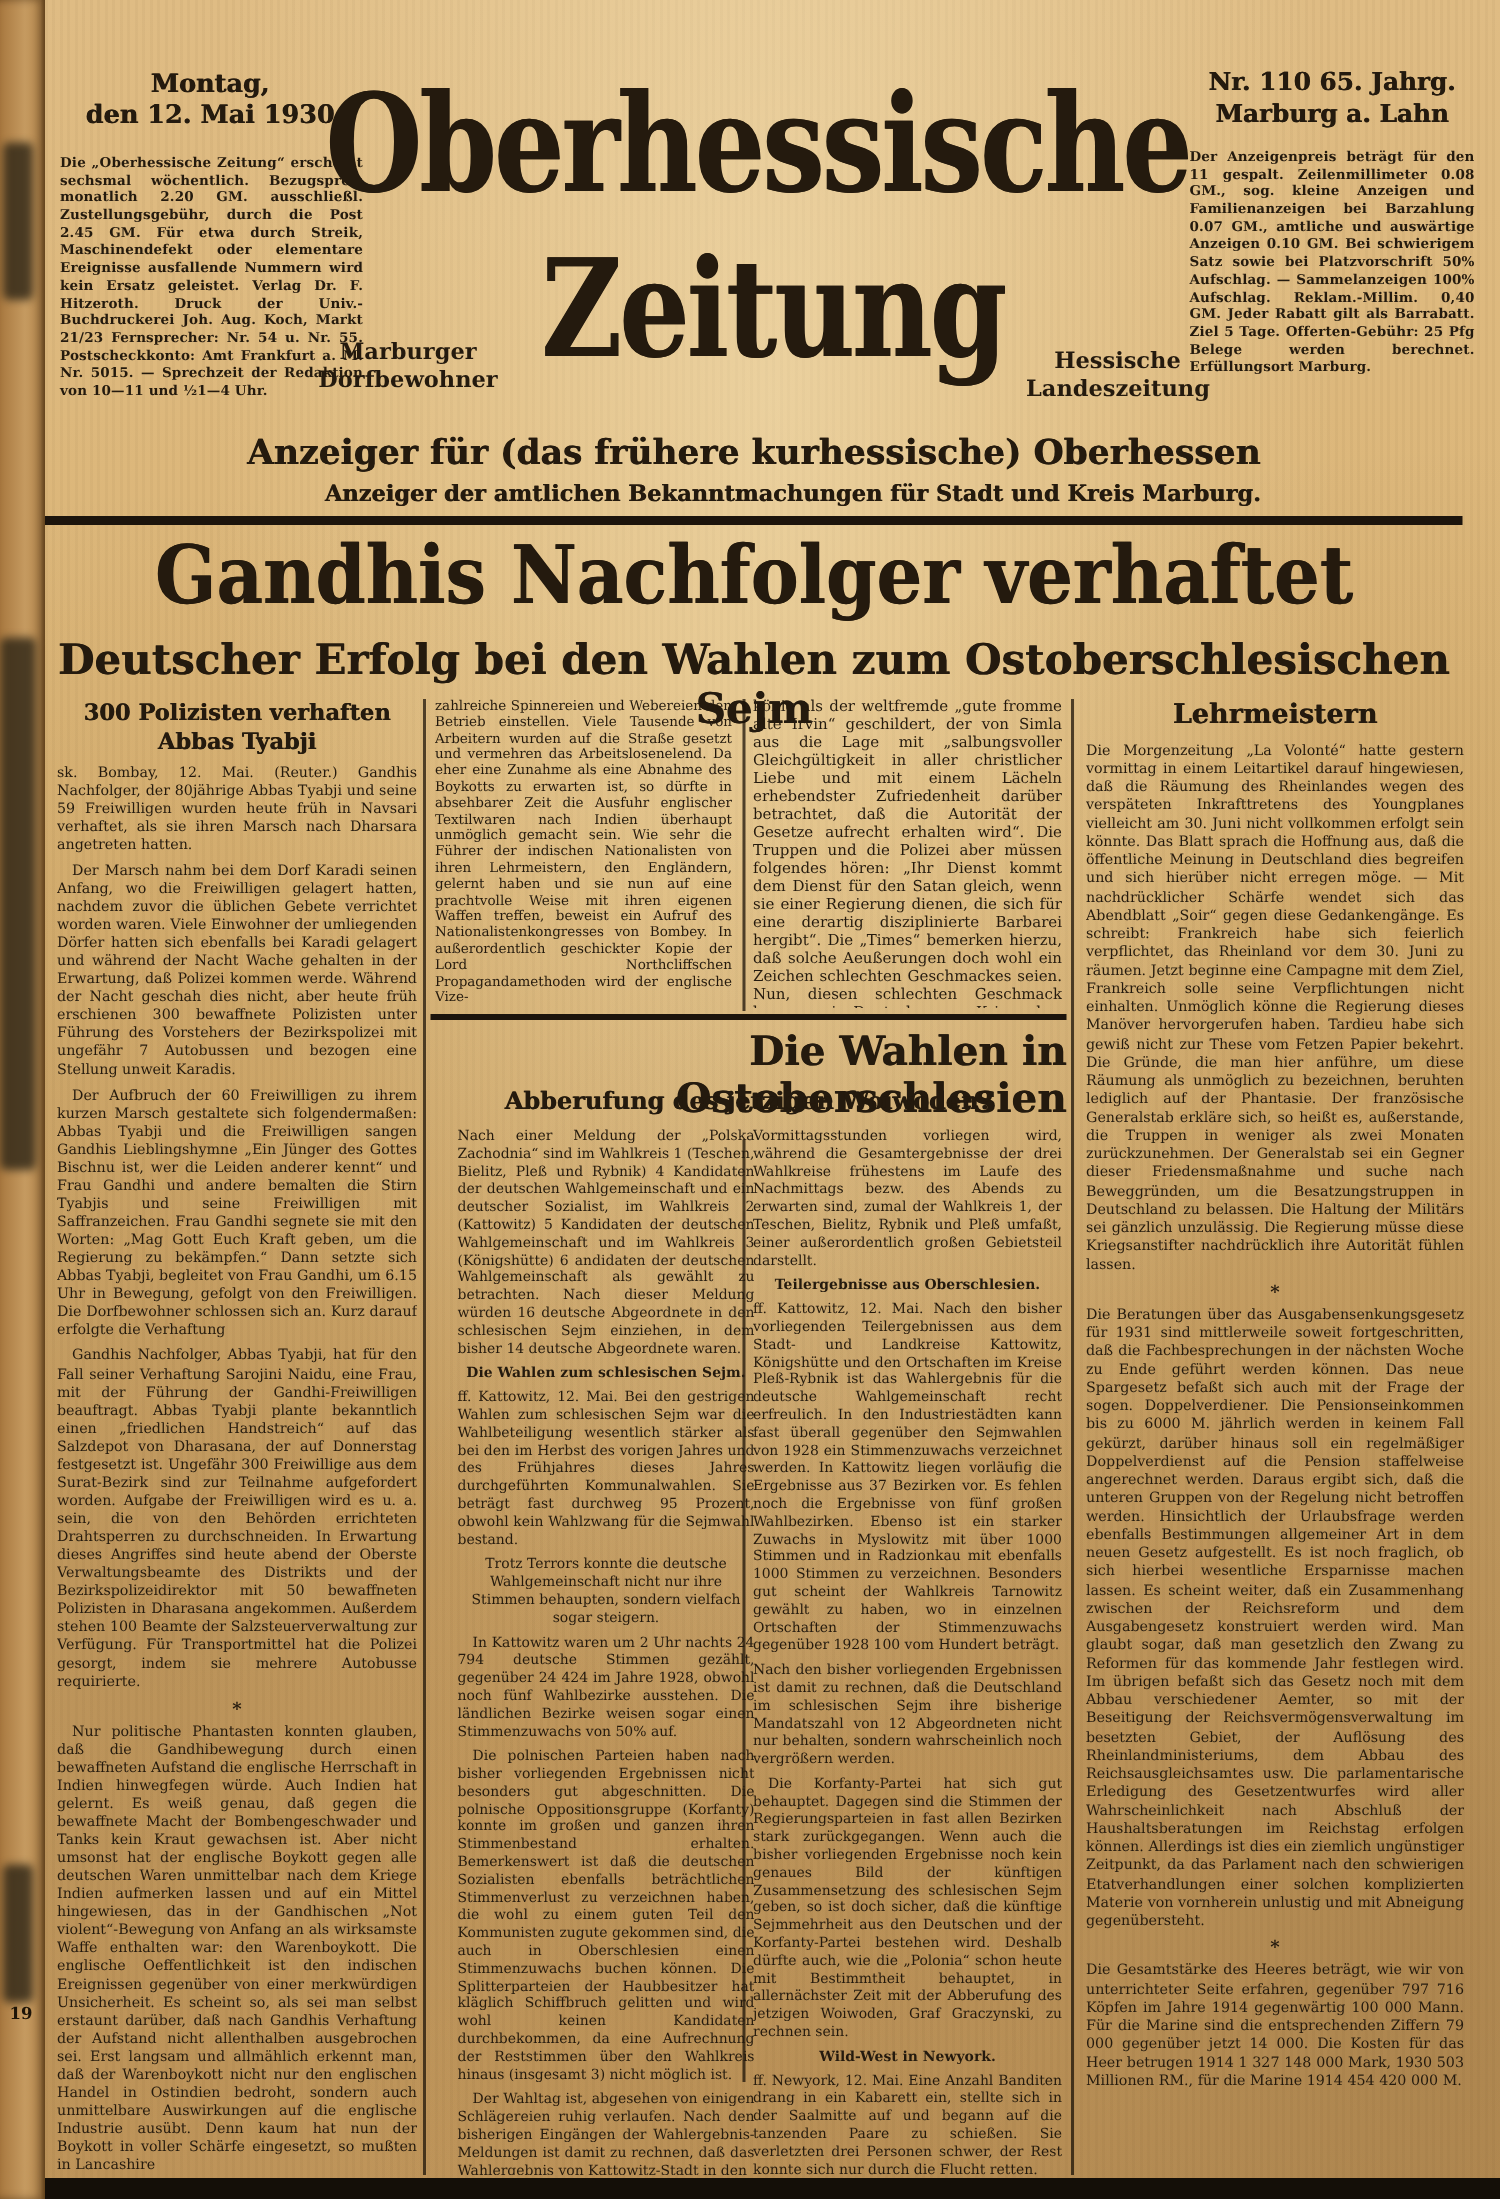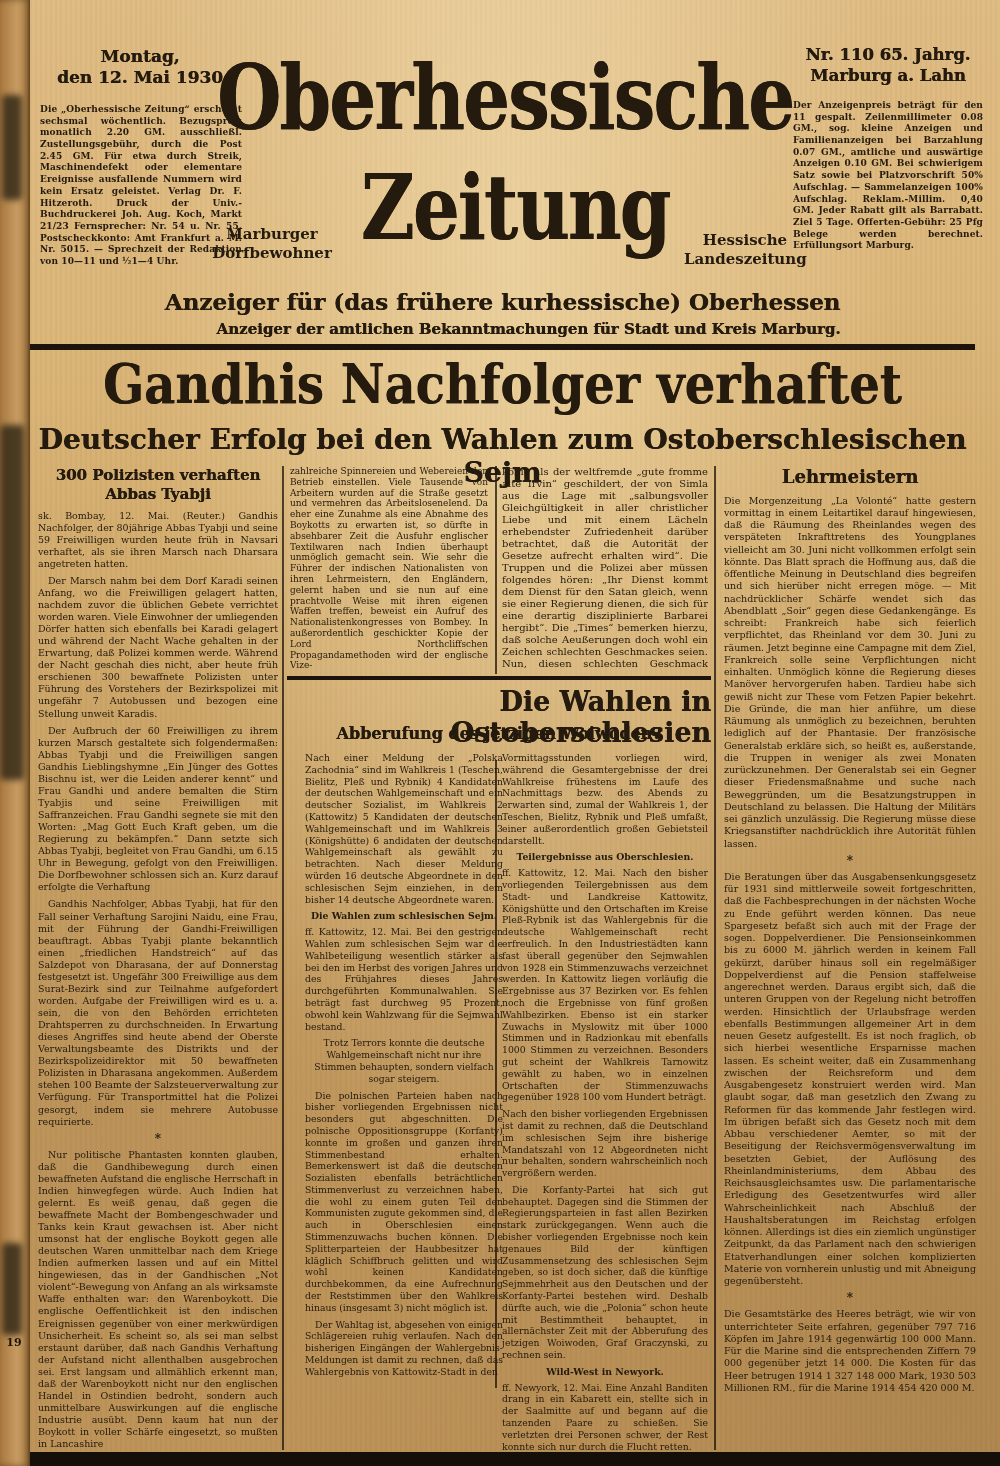--- a/index.html
+++ b/index.html
@@ -125,20 +125,21 @@
 </div>
 
 <div class="abs fraktur center" style="left:287px;top:686px;width:424px;font-size:27px;text-align:right;">Die Wahlen in Ostoberschlesien</div>
 <div class="abs fraktur center" style="left:287px;top:724px;width:424px;font-size:16px;">Abberufung des jetzigen Woiwoden?</div>
 
 <div class="col justify" style="left:290px;top:752px;width:198px;height:698px;font-size:9.3px;margin-left:15px;">
   <p class="nohang">Nach einer Meldung der „Polska Zachodnia“ sind im Wahlkreis 1 (Teschen, Bielitz, Pleß und Rybnik) 4 Kandidaten der deutschen Wahlgemeinschaft und ein deutscher Sozialist, im Wahlkreis 2 (Kattowitz) 5 Kandidaten der deutschen Wahlgemeinschaft und im Wahlkreis 3 (Königshütte) 6 andidaten der deutschen Wahlgemeinschaft als gewählt zu betrachten. Nach dieser Meldung würden 16 deutsche Abgeordnete in den schlesischen Sejm einziehen, in dem bisher 14 deutsche Abgeordnete waren.</p>
   <p class="subhd">Die Wahlen zum schlesischen Sejm.</p>
   <p class="nohang">ff. Kattowitz, 12. Mai. Bei den gestrigen Wahlen zum schlesischen Sejm war die Wahlbeteiligung wesentlich stärker als bei den im Herbst des vorigen Jahres und des Frühjahres dieses Jahres durchgeführten Kommunalwahlen. Sie beträgt fast durchweg 95 Prozent, obwohl kein Wahlzwang für die Sejmwahl bestand.</p>
   <p class="bold nohang center">Trotz Terrors konnte die deutsche Wahlgemeinschaft nicht nur ihre Stimmen behaupten, sondern vielfach sogar steigern.</p>
+  <p>In Kattowitz waren um 2 Uhr nachts 24 794 deutsche Stimmen gezählt, gegenüber 24 424 im Jahre 1928, obwohl noch fünf Wahlbezirke ausstehen. Die ländlichen Bezirke weisen sogar einen Stimmenzuwachs von 50% auf.</p>
   <p>Die polnischen Parteien haben nach bisher vorliegenden Ergebnissen nicht besonders gut abgeschnitten. Die polnische Oppositionsgruppe (Korfanty) konnte im großen und ganzen ihren Stimmenbestand erhalten. Bemerkenswert ist daß die deutschen Sozialisten ebenfalls beträchtlichen Stimmenverlust zu verzeichnen haben, die wohl zu einem guten Teil den Kommunisten zugute gekommen sind, die auch in Oberschlesien einen Stimmenzuwachs buchen können. Die Splitterparteien der Haubbesitzer hat kläglich Schiffbruch gelitten und wird wohl keinen Kandidaten durchbekommen, da eine Aufrechnung der Reststimmen über den Wahlkreis hinaus (insgesamt 3) nicht möglich ist.</p>
   <p>Der Wahltag ist, abgesehen von einigen Schlägereien ruhig verlaufen. Nach den bisherigen Eingängen der Wahlergebnis-Meldungen ist damit zu rechnen, daß das Wahlergebnis von Kattowitz-Stadt in den</p>
 </div>
 
 <div class="col justify" style="left:502px;top:752px;width:206px;height:698px;font-size:9.3px;">
   <p class="nohang">Vormittagsstunden vorliegen wird, während die Gesamtergebnisse der drei Wahlkreise frühestens im Laufe des Nachmittags bezw. des Abends zu erwarten sind, zumal der Wahlkreis 1, der Teschen, Bielitz, Rybnik und Pleß umfaßt, einer außerordentlich großen Gebietsteil darstellt.</p>
   <p class="subhd">Teilergebnisse aus Oberschlesien.</p>
   <p class="nohang">ff. Kattowitz, 12. Mai. Nach den bisher vorliegenden Teilergebnissen aus dem Stadt- und Landkreise Kattowitz, Königshütte und den Ortschaften im Kreise Pleß-Rybnik ist das Wahlergebnis für die deutsche Wahlgemeinschaft recht erfreulich. In den Industriestädten kann fast überall gegenüber den Sejmwahlen von 1928 ein Stimmenzuwachs verzeichnet werden. In Kattowitz liegen vorläufig die Ergebnisse aus 37 Bezirken vor. Es fehlen noch die Ergebnisse von fünf großen Wahlbezirken. Ebenso ist ein starker Zuwachs in Myslowitz mit über 1000 Stimmen und in Radzionkau mit ebenfalls 1000 Stimmen zu verzeichnen. Besonders gut scheint der Wahlkreis Tarnowitz gewählt zu haben, wo in einzelnen Ortschaften der Stimmenzuwachs gegenüber 1928 100 vom Hundert beträgt.</p>
   <p class="bold nohang">Nach den bisher vorliegenden Ergebnissen ist damit zu rechnen, daß die Deutschland im schlesischen Sejm ihre bisherige Mandatszahl von 12 Abgeordneten nicht nur behalten, sondern wahrscheinlich noch vergrößern werden.</p>
   <p>Die Korfanty-Partei hat sich gut behauptet. Dagegen sind die Stimmen der Regierungsparteien in fast allen Bezirken stark zurückgegangen. Wenn auch die bisher vorliegenden Ergebnisse noch kein genaues Bild der künftigen Zusammensetzung des schlesischen Sejm geben, so ist doch sicher, daß die künftige Sejmmehrheit aus den Deutschen und der Korfanty-Partei bestehen wird. Deshalb dürfte auch, wie die „Polonia“ schon heute mit Bestimmtheit behauptet, in allernächster Zeit mit der Abberufung des jetzigen Woiwoden, Graf Graczynski, zu rechnen sein.</p>

